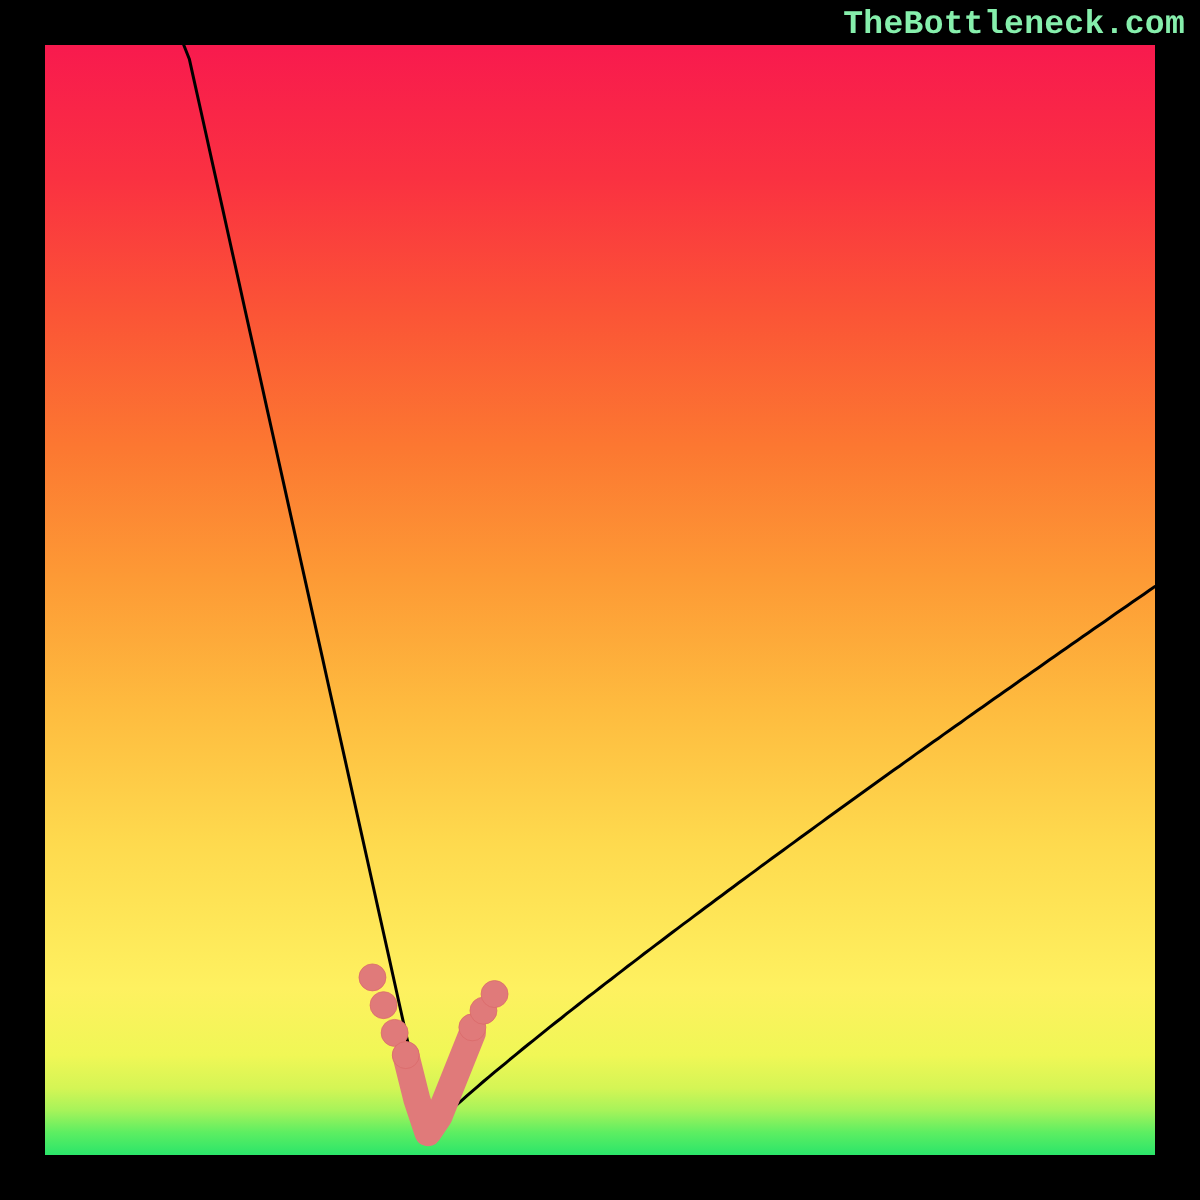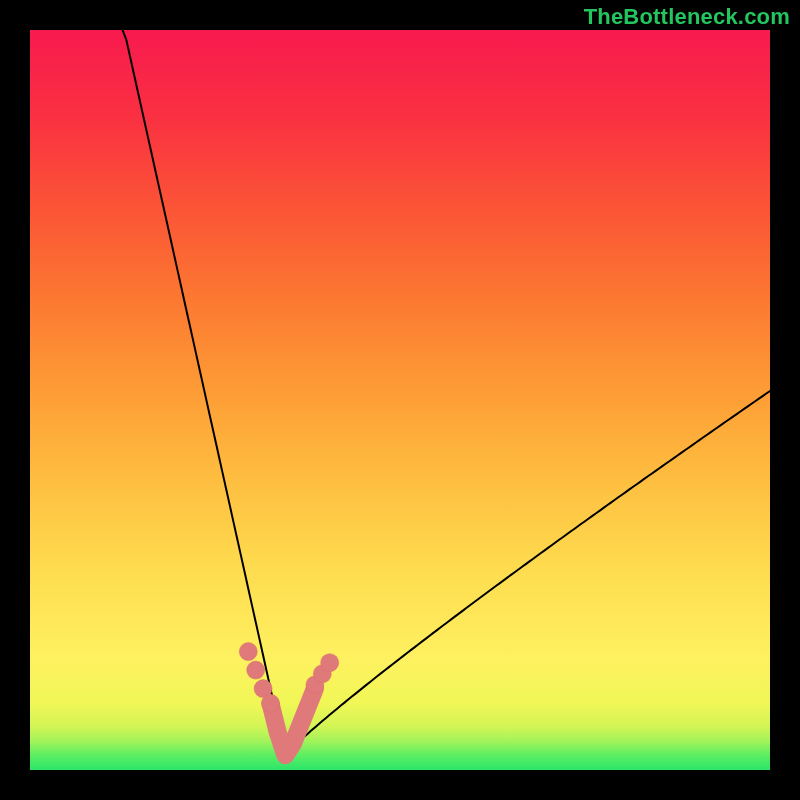--- a/index.html
+++ b/index.html
@@ -7,24 +7,24 @@
   .frame {
     position: relative;
     width: 800px;
     height: 800px;
     background: #000;
   }
   .watermark {
     position: absolute;
     top: 4px;
     right: 10px;
-    font-family: Liberation Sans, sans-serif;
+    font-family: Liberation Mono, monospace;
     font-size: 22px;
     font-weight: 600;
-    color: #22c55e;
+    color: #86efac;
     letter-spacing: 0.2px;
     z-index: 10;
   }
   .plot-area {
     position: absolute;
     left: 30px;
     top: 30px;
     width: 740px;
     height: 740px;
     background: linear-gradient(

